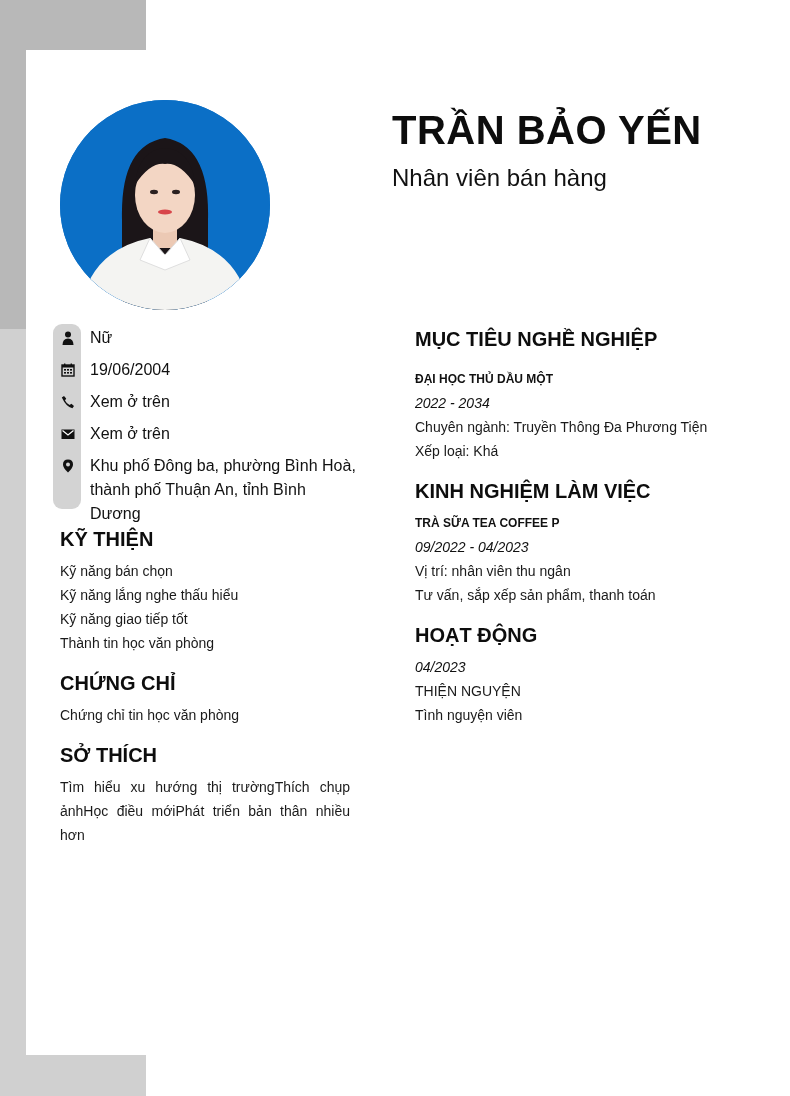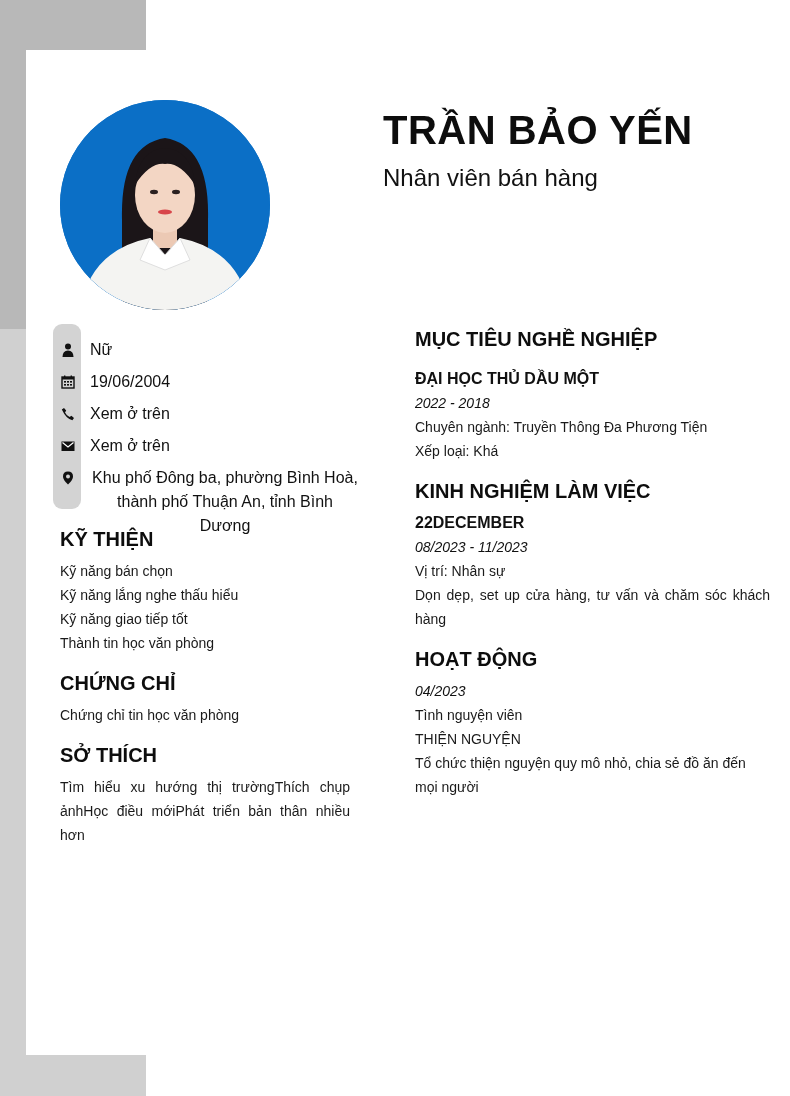--- a/index.html
+++ b/index.html
@@ -11,41 +11,41 @@
   .deco-left-dark { left: 0; top: 50px; width: 26px; height: 279px; background: #b8b8b8; }
   .deco-left-light { left: 0; top: 329px; width: 26px; height: 767px; background: #d0d0d0; }
   .deco-bottom { left: 0; top: 1055px; width: 146px; height: 41px; background: #d0d0d0; }
 
   .avatar {
     position: absolute; left: 60px; top: 100px; width: 210px; height: 210px;
     border-radius: 50%; overflow: hidden; background: #0b6fc6;
   }
   .avatar svg { width: 100%; height: 100%; display: block; }
 
-  .header { position: absolute; left: 383px; top: 106px; }
+  .header { position: absolute; left: 392px; top: 106px; }
   .name { font-size: 40px; font-weight: 700; letter-spacing: 0.5px; line-height: 48px; color: #0d0d0d; }
   .job-title { font-size: 24px; font-weight: 500; margin-top: 10px; color: #111; }
 
   .contact-bar {
     position: absolute; left: 53px; top: 324px; width: 28px; height: 185px;
     background: #d3d3d3; border-radius: 9px;
   }
-  .contact-list { position: absolute; left: 60px; top: 338px; width: 300px; text-align: center; }
+  .contact-list { position: absolute; left: 60px; top: 326px; width: 300px; }
   .contact-item { display: flex; align-items: flex-start; font-size: 16px; line-height: 24px; margin-bottom: 8px; color: #111; }
   .contact-item .ic { width: 15px; height: 24px; display: flex; align-items: center; justify-content: center; margin-right: 15px; flex-shrink: 0; }
   .contact-item .ic svg { width: 14px; height: 14px; }
 
   .col-left { position: absolute; left: 60px; top: 525px; width: 290px; }
   .col-right { position: absolute; left: 415px; top: 325px; width: 355px; }
 
   .sec-title { font-size: 20px; font-weight: 700; line-height: 28px; color: #0d0d0d; margin-bottom: 6px; }
   .line { font-size: 14px; line-height: 24px; color: #1a1a1a; }
   .justify { text-align: justify; }
   .sec { margin-bottom: 14px; }
-  .org { font-size: 16px; font-weight: 700; line-height: 24px; }
+  .org { font-size: 12px; font-weight: 700; line-height: 24px; }
   .period { font-size: 14px; font-style: italic; line-height: 24px; }
   .entry { margin-bottom: 12px; }
 
   .footer { position: absolute; right: 40px; top: 1100px; font-family: "Liberation Mono", "DejaVu Sans Mono", monospace; font-size: 13px; color: #555; margin-top: 6px; }
 </style>
 </head>
 <body>
 
 <div class="deco deco-top"></div>
 <div class="deco deco-left-dark"></div>
@@ -146,37 +146,36 @@
   </div>
 </div>
 
 <div class="col-right">
   <div class="sec">
     <div class="sec-title">MỤC TIÊU NGHỀ NGHIỆP</div>
   </div>
 
   <div class="sec">
     <div class="org">ĐẠI HỌC THỦ DẦU MỘT</div>
-    <div class="period">2022 - 2018</div>
+    <div class="period">2022 - 2034</div>
     <div class="line">Chuyên ngành: Truyền Thông Đa Phương Tiện</div>
     <div class="line">Xếp loại: Khá</div>
   </div>
 
   <div class="sec">
     <div class="sec-title">KINH NGHIỆM LÀM VIỆC</div>
     <div class="entry">
-      <div class="org">22DECEMBER</div>
-      <div class="period">08/2023 - 11/2023</div>
-      <div class="line">Vị trí: Nhân sự</div>
-      <div class="line justify">Dọn dẹp, set up cửa hàng, tư vấn và chăm sóc khách hàng</div>
+      <div class="org">TRÀ SỮA TEA COFFEE P</div>
+      <div class="period">09/2022 - 04/2023</div>
+      <div class="line">Vị trí: nhân viên thu ngân</div>
+      <div class="line">Tư vấn, sắp xếp sản phẩm, thanh toán</div>
     </div>
   </div>
 
   <div class="sec">
     <div class="sec-title">HOẠT ĐỘNG</div>
     <div class="period">04/2023</div>
+    <div class="line">THIỆN NGUYỆN</div>
     <div class="line">Tình nguyện viên</div>
-    <div class="line">THIỆN NGUYỆN</div>
-    <div class="line">Tổ chức thiện nguyện quy mô nhỏ, chia sẻ đồ ăn đến mọi người</div>
   </div>
 </div>
 
 <div class="footer">@jobgovn.com</div>
 
 </body></html>

